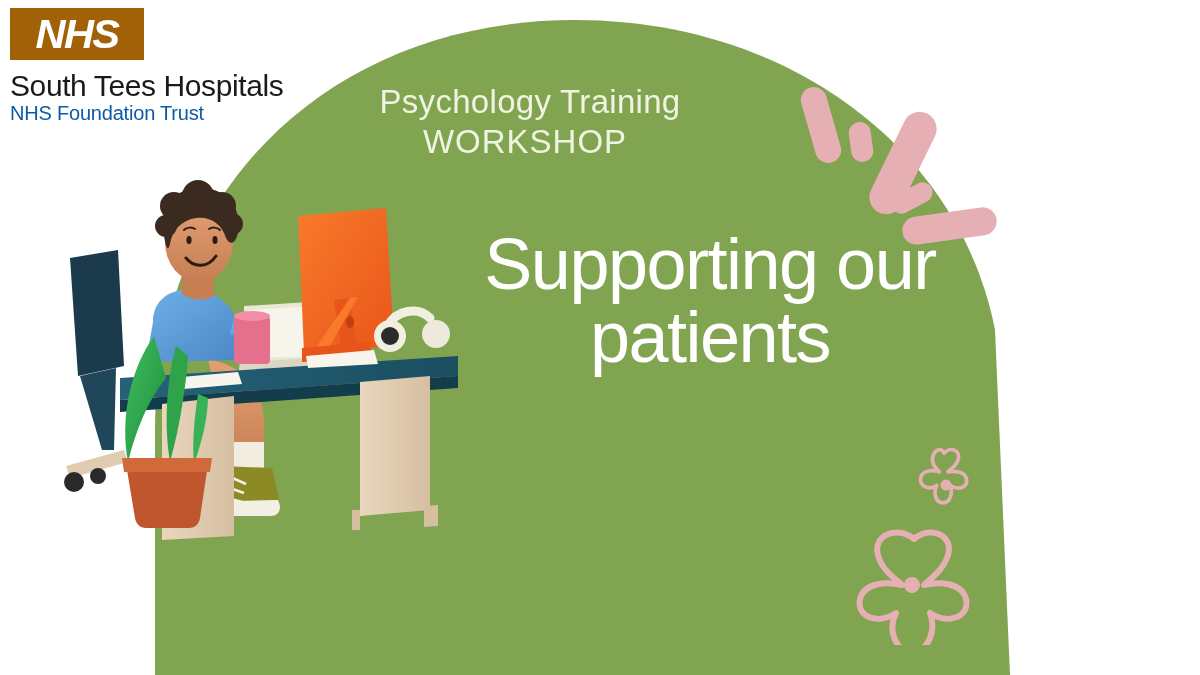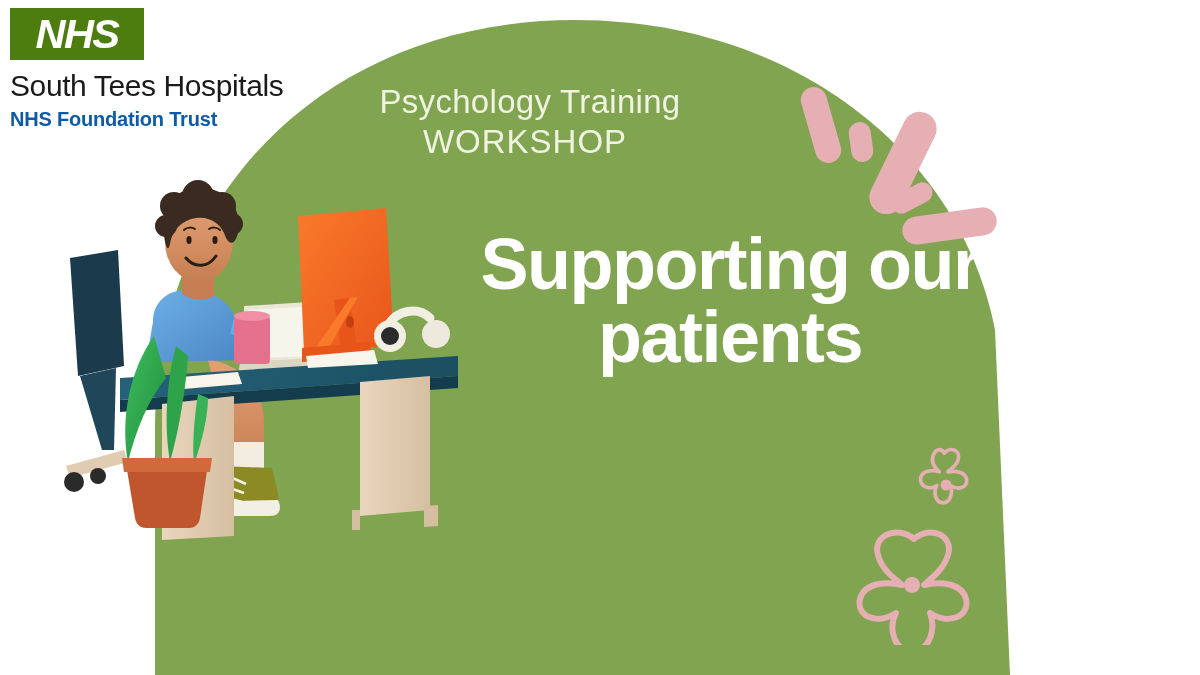--- a/index.html
+++ b/index.html
@@ -12,37 +12,36 @@
   #canvas { position:relative; width:1200px; height:675px; background:#fff; overflow:hidden; }
   
   .arch-clip {
     position:absolute; left:0; top:0; width:1200px; height:675px;
     overflow:hidden;
   }
 
   
   .nhs-block { position:absolute; left:10px; top:8px; width:340px; }
   .nhs-badge {
-    width:134px; height:52px; background:#4d7c0f;
+    width:134px; height:52px; background:#a16207;
     display:flex; align-items:center; justify-content:center;
   }
   .nhs-badge span {
     color:#fff; font-weight:bold; font-style:italic;
     font-size:40px; letter-spacing:-1.5px;
     font-family:"Liberation Sans", sans-serif;
     transform:scaleX(1.04);
   }
   .trust-name {
     margin-top:10px;
     font-size:30px; font-weight:normal; color:#1a1a1a;
     letter-spacing:-0.4px; line-height:1.05;
   }
   .trust-sub {
-    margin-top:6px;
-    font-size:20px; font-weight:bold; color:#0d5aa7;
+    font-size:20px; font-weight:normal; color:#0d5aa7;
     letter-spacing:-0.2px;
   }
 
   
   .strapline {
     position:absolute; right:14px; top:22px;
     display:flex; align-items:center; gap:8px;
   }
   .strapline-text {
     font-size:29px; font-weight:bold; color:#111;
@@ -56,23 +55,23 @@
     text-align:center; color:#F1F3E2;
     font-size:33px; line-height:1.22;
     letter-spacing:0.3px;
     width:1200px;
   }
   .eyebrow .line1 { display:block; margin-left:-140px; }
   .eyebrow .line2 { display:block; margin-left:-150px; letter-spacing:1px; }
 
   
   .headline {
-    position:absolute; left:440px; top:228px; width:580px;
+    position:absolute; left:420px; top:228px; width:580px;
     text-align:center; color:#FFFFFF;
-    font-size:72px; font-weight:bold; line-height:1.02;
+    font-size:72px; font-weight:normal; line-height:1.02;
     letter-spacing:-1.5px;
   }
   .headline .hl { display:block; }
 
   
   .pink-burst { position:absolute; left:790px; top:70px; width:240px; height:200px; }
 
   
   .flowers { position:absolute; left:850px; top:435px; width:190px; height:210px; }
 

